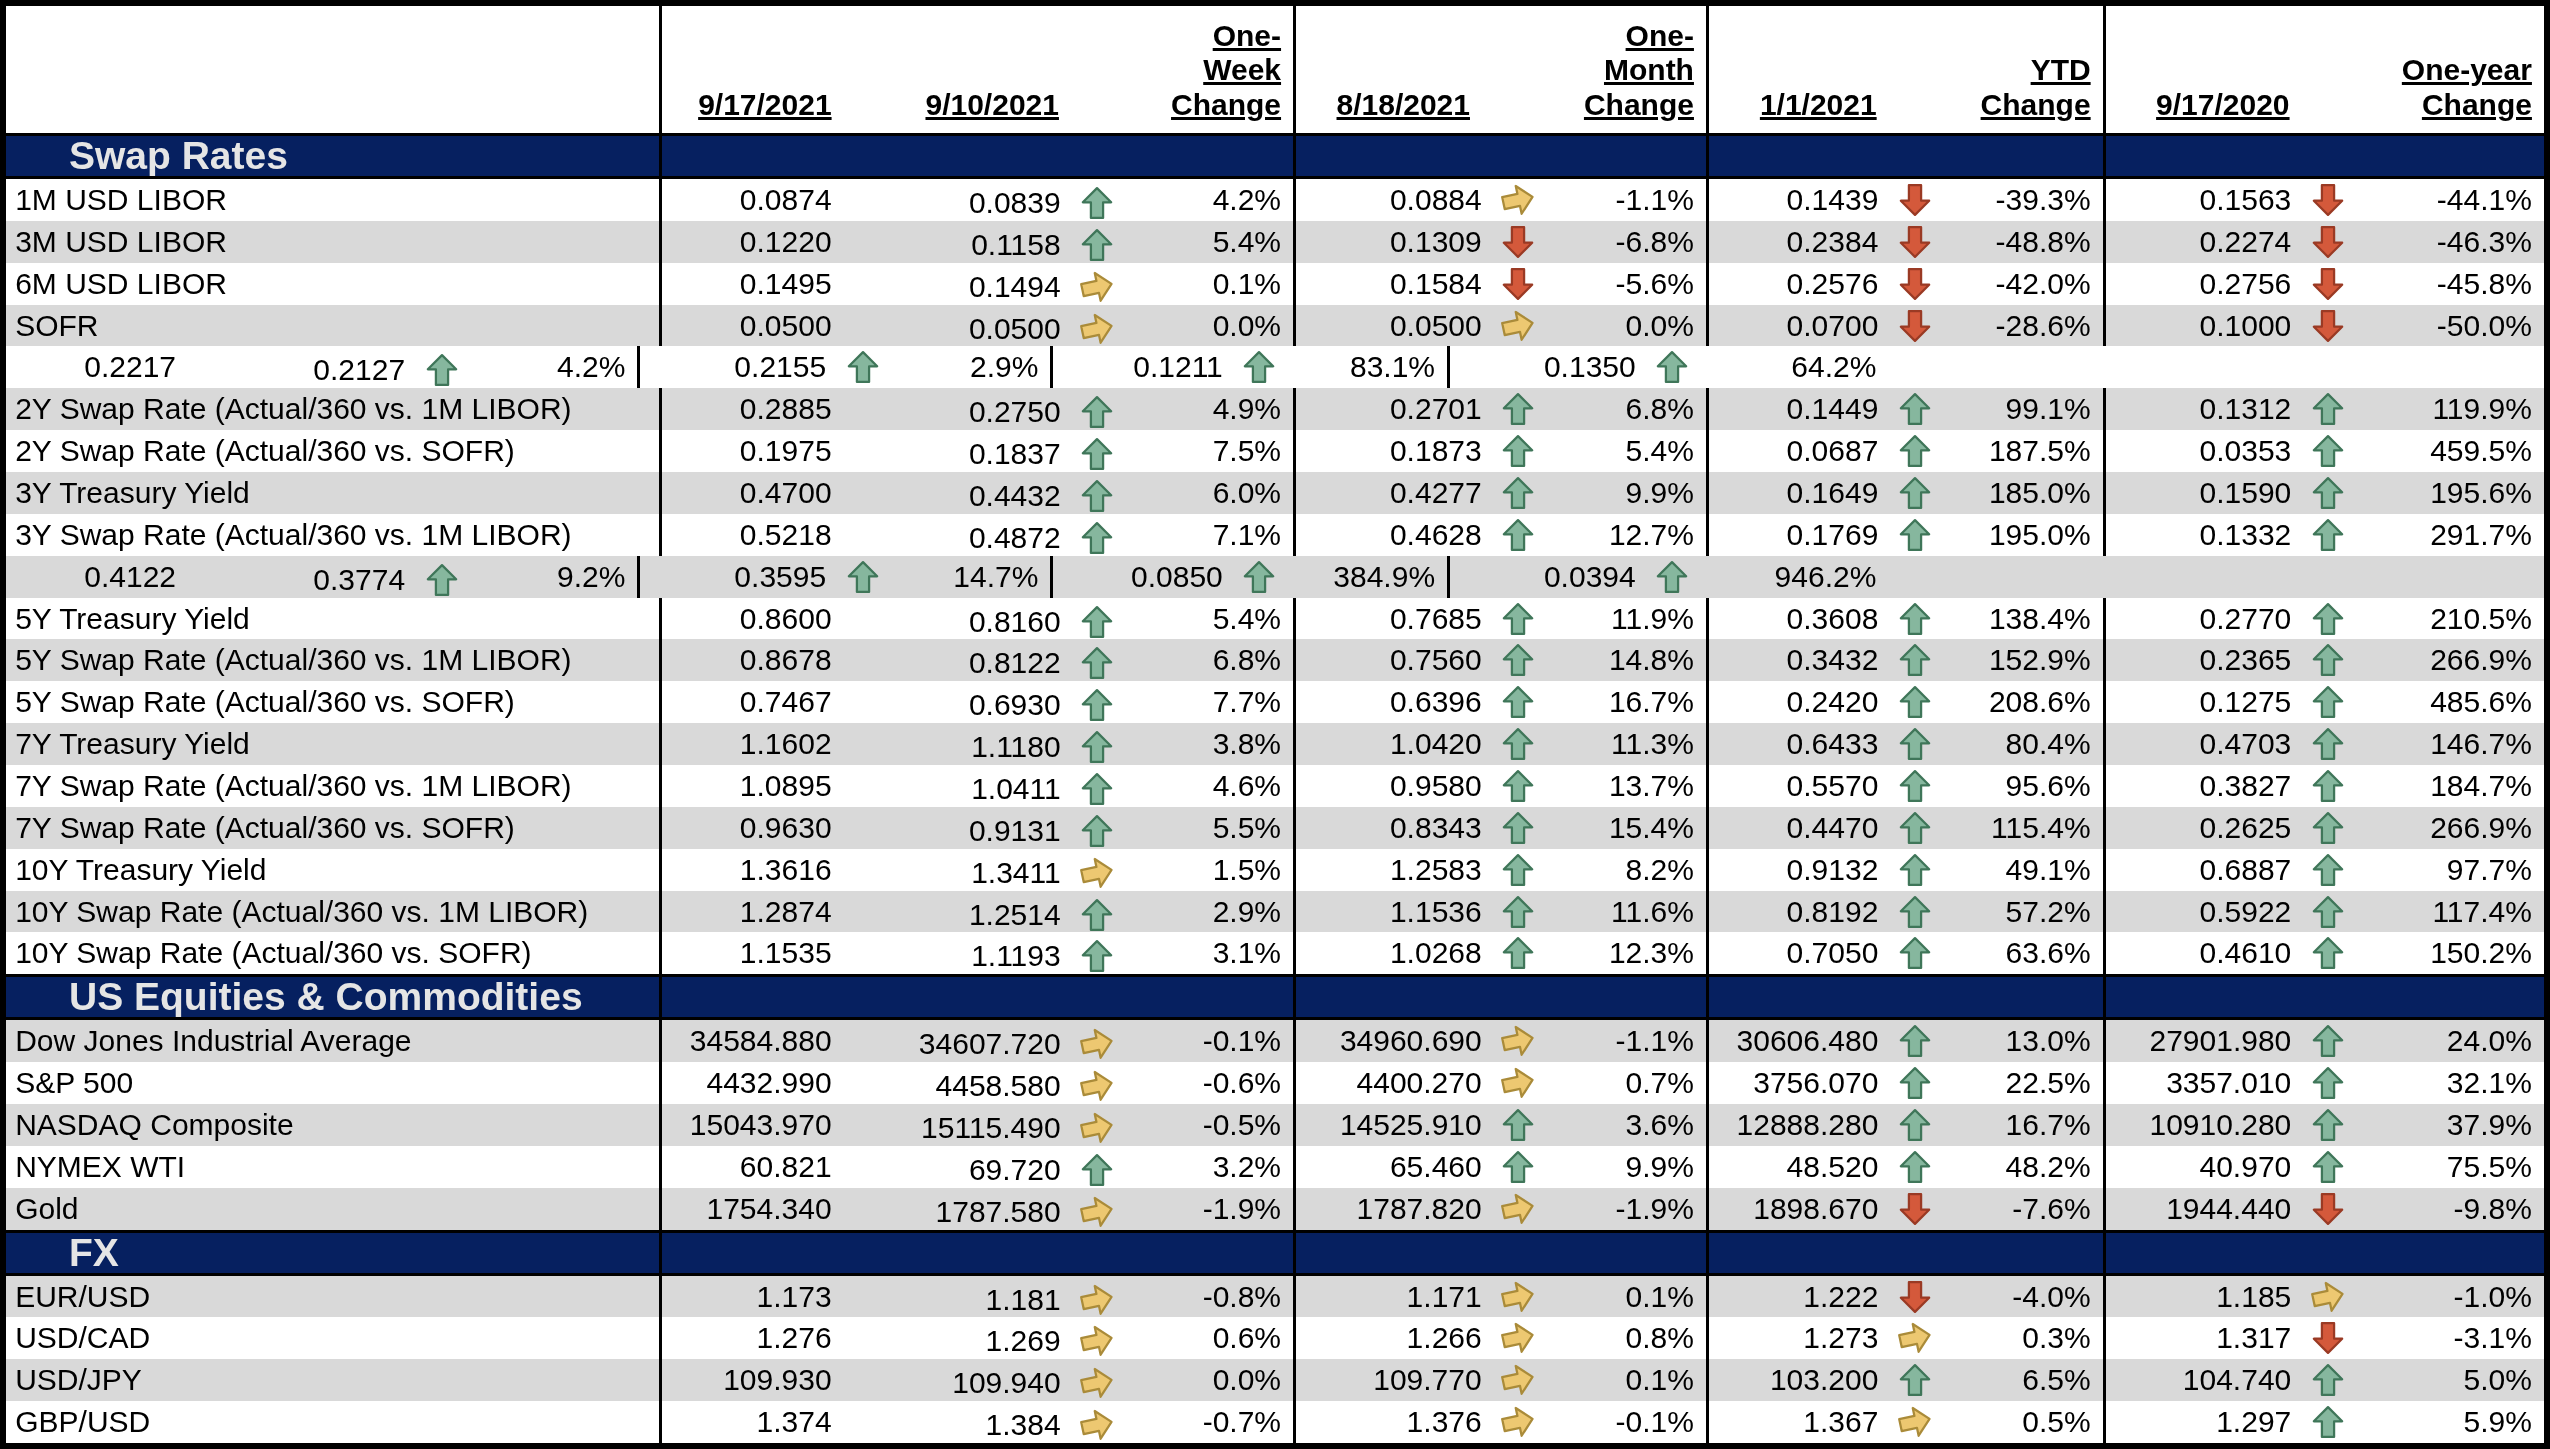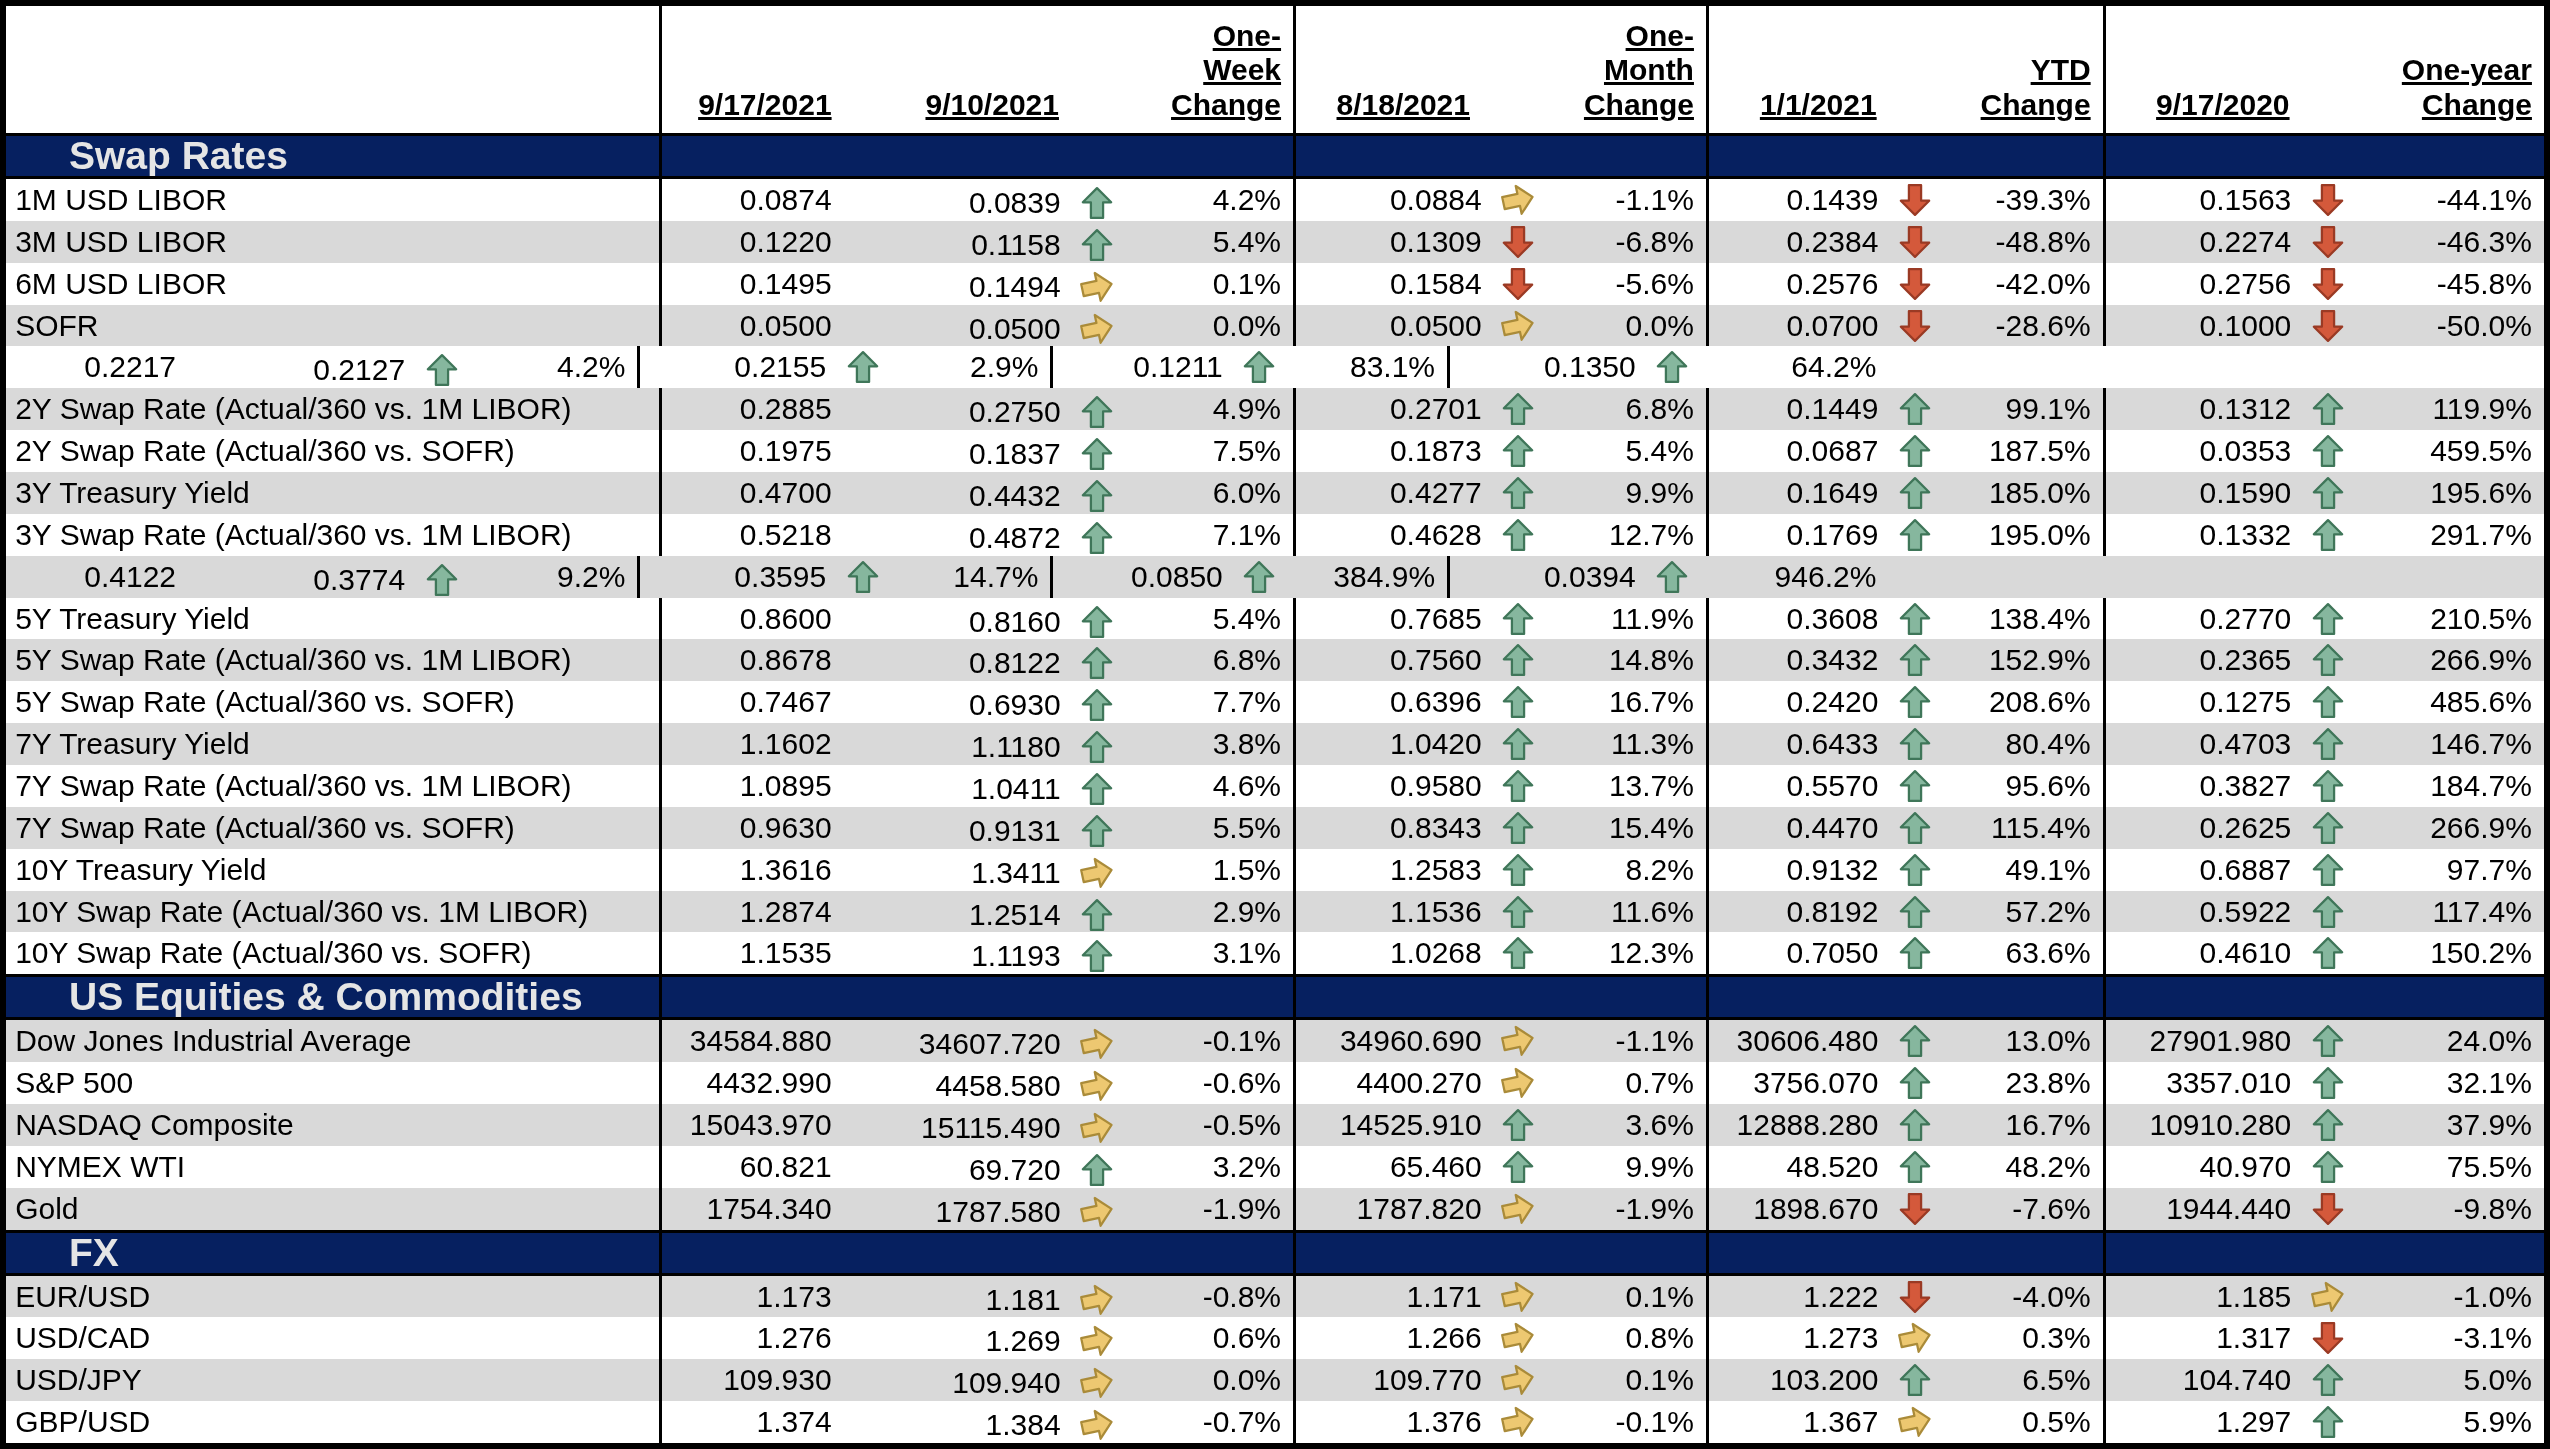--- a/index.html
+++ b/index.html
@@ -947,21 +947,21 @@
       </div>
     <div class="cell c-chg2 vline chg num">0.7%</div>
     <div class="cell c-v4 valarrow">
         <span class="num">3756.070</span>
         <span class="arrowbox">
           <svg class="arrow trend-up" viewBox="0 0 24 24">
             <path class="ap" stroke-width="1.6" stroke-linejoin="round" d="M12 1.5 L22 11.5 L16.3 11.5 L16.3 22.5 L7.7 22.5 L7.7 11.5 L2 11.5 Z"></path>
           </svg>
         </span>
       </div>
-    <div class="cell c-chg3 vline chg num">23.8%</div>
+    <div class="cell c-chg3 vline chg num">22.5%</div>
     <div class="cell c-v5 valarrow">
         <span class="num">3357.010</span>
         <span class="arrowbox">
           <svg class="arrow trend-up" viewBox="0 0 24 24">
             <path class="ap" stroke-width="1.6" stroke-linejoin="round" d="M12 1.5 L22 11.5 L16.3 11.5 L16.3 22.5 L7.7 22.5 L7.7 11.5 L2 11.5 Z"></path>
           </svg>
         </span>
       </div>
     <div class="cell c-chg4 chg num">32.1%</div>
   </div>

